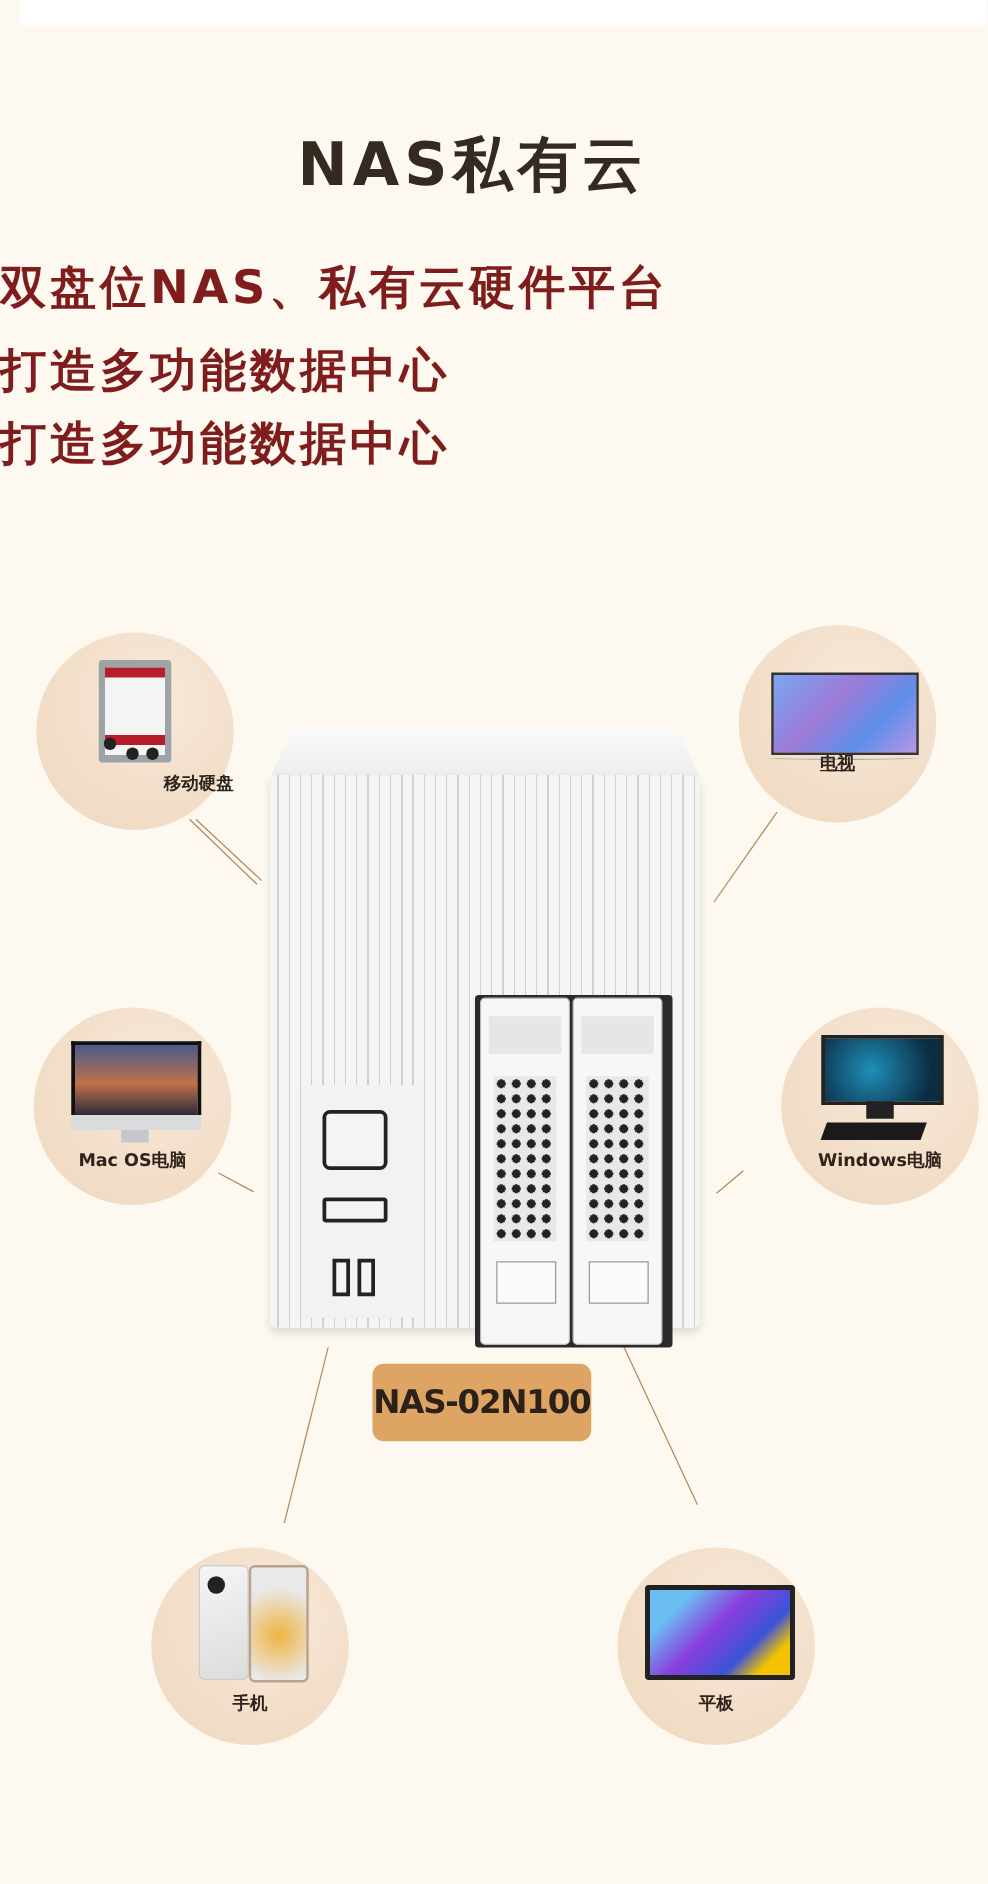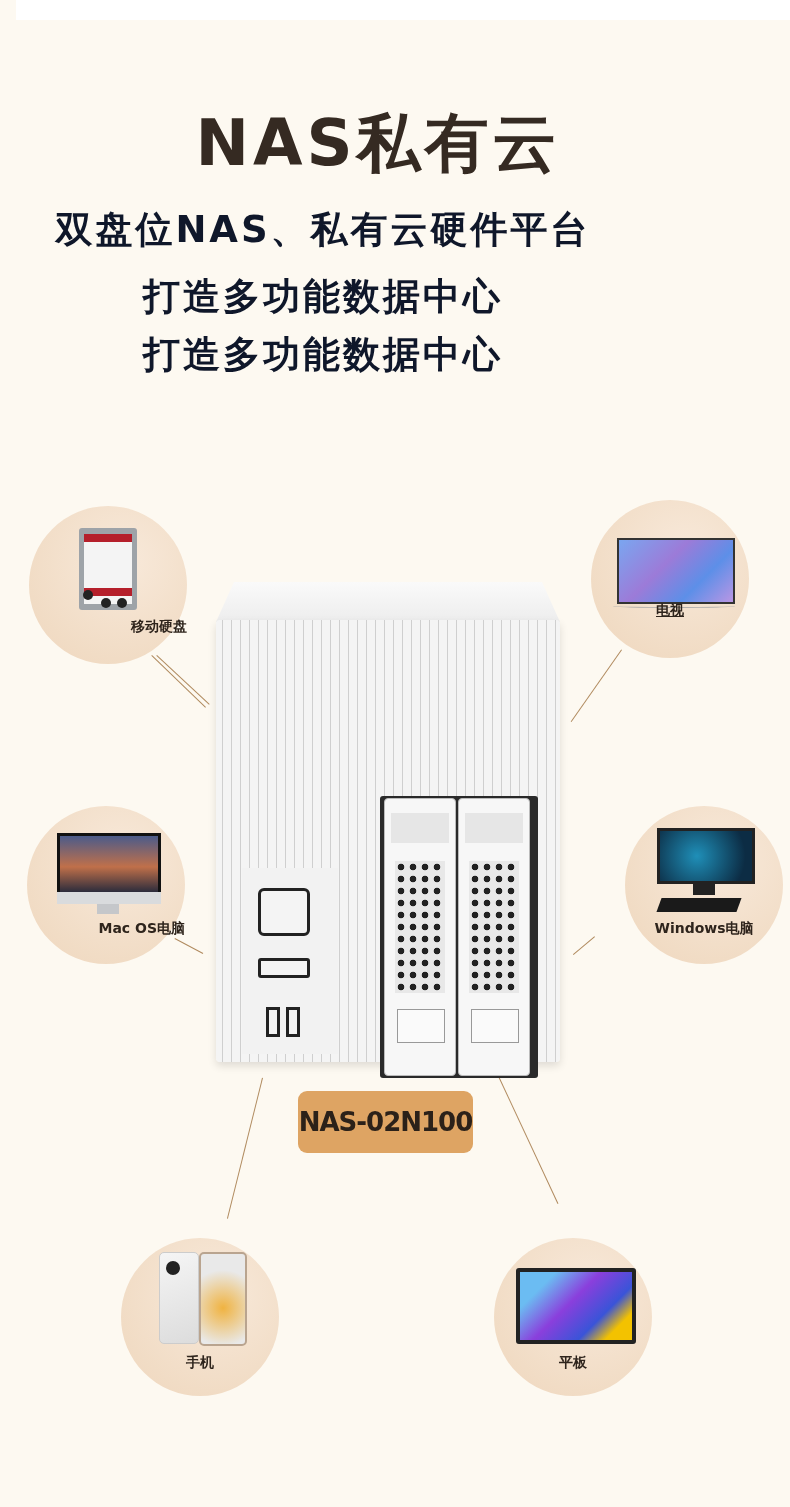--- a/index.html
+++ b/index.html
@@ -1,19 +1,19 @@
 <!DOCTYPE html>
 <html><head>
 <meta charset="utf-8">
 <style>
   html, body { margin:0; padding:0; }
   body { width:790px; height:1507px; background:#fdf9f1; position:relative; overflow:hidden; font-family:"DejaVu Sans", sans-serif; color:#352a22; }
   .topbar { position:absolute; left:16px; top:0; width:774px; height:20px; background:#ffffff; }
-  .title { position:absolute; left:0; width:756px; top:100px; text-align:center; font-size:64px; font-weight:bold; letter-spacing:4px; color:#352a22; }
-  .sub { position:absolute; left:0; width:646px; text-align:center; font-size:37px; font-weight:bold; letter-spacing:3px; color:#0f172a; }
+  .title { position:absolute; left:0; width:756px; top:100px; text-align:center; font-size:48px; font-weight:bold; letter-spacing:4px; color:#352a22; }
+  .sub { position:absolute; left:0; width:646px; text-align:left; font-size:37px; font-weight:bold; letter-spacing:3px; color:#7f1d1d; }
   .circle { position:absolute; width:158px; height:158px; border-radius:50%; background:radial-gradient(circle at 60% 35%, #f8e9da 0%, #f1dcc5 70%, #efd6bd 100%); }
   .clabel { position:absolute; left:0; width:100%; text-align:center; font-size:14px; font-weight:bold; color:#2e241c; }
   .line { position:absolute; height:1px; background:#b08a5e; transform-origin:0 0; }
   
   .hdd { position:absolute; left:50px; top:22px; width:58px; height:82px; background:#9ea3a8; border-radius:3px; }
   .hdd .lab { position:absolute; left:5px; top:6px; width:48px; height:70px; background:#f4f4f4; border-top:8px solid #b51f2b; box-sizing:border-box; }
   .hdd .red { position:absolute; left:5px; top:60px; width:48px; height:8px; background:#b51f2b; }
   .hdd .dot { position:absolute; width:10px; height:10px; border-radius:50%; background:#222; }
   .tv { position:absolute; left:26px; top:38px; width:114px; height:62px; background:linear-gradient(135deg,#7aa6f0,#9c7bd8 40%,#5d8fe8 70%,#b996e4); border:2px solid #333; }
   .tvstand { position:absolute; left:22px; top:104px; width:122px; height:3px; border-bottom:1px solid #aaa; border-radius:0 0 50% 50%; }
@@ -74,21 +74,21 @@
 <div class="circle" style="left:591px;top:500px;">
   <div class="tv"></div>
   <div class="tvstand"></div>
   <div class="clabel" style="top:102px;text-decoration:underline;">电视</div>
 </div>
 
 <div class="circle" style="left:27px;top:806px;">
   <div class="mac"></div>
   <div class="macchin"></div>
   <div class="macneck"></div>
-  <div class="clabel" style="top:114px;text-align:right;">Mac OS电脑</div>
+  <div class="clabel" style="top:114px;">Mac OS电脑</div>
 </div>
 
 <div class="circle" style="left:625px;top:806px;">
   <div class="win"></div>
   <div class="winbase"></div>
   <div class="kbd"></div>
   <div class="clabel" style="top:114px;">Windows电脑</div>
 </div>
 
 <div class="circle" style="left:121px;top:1238px;">

